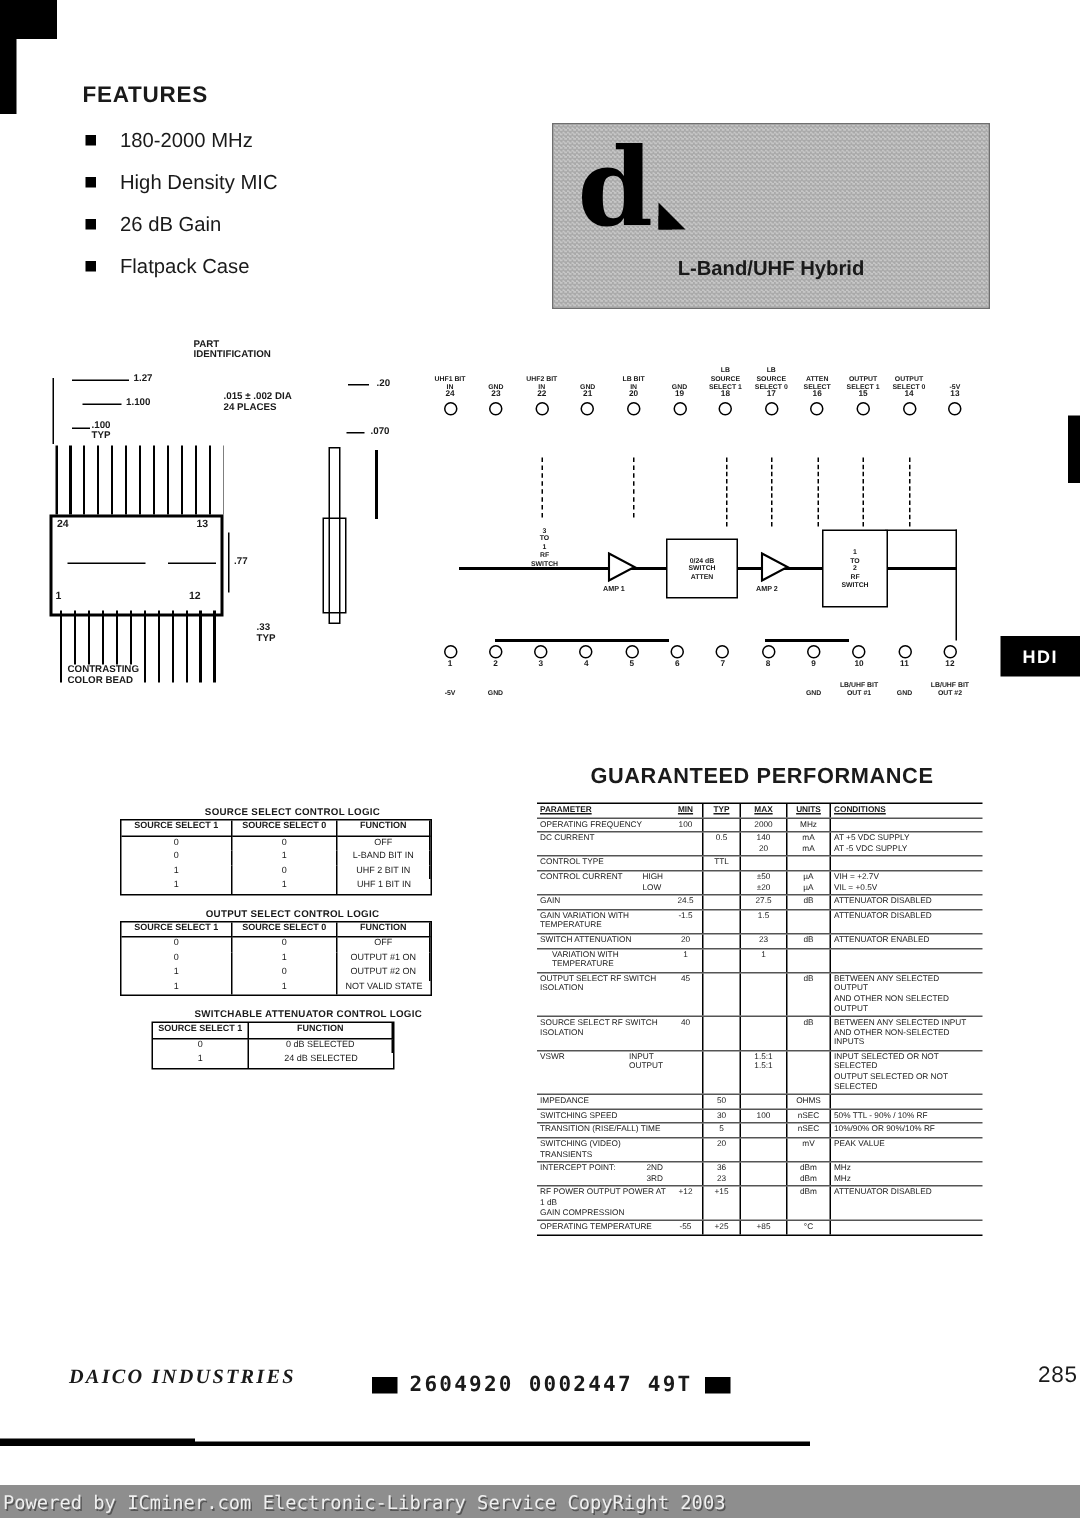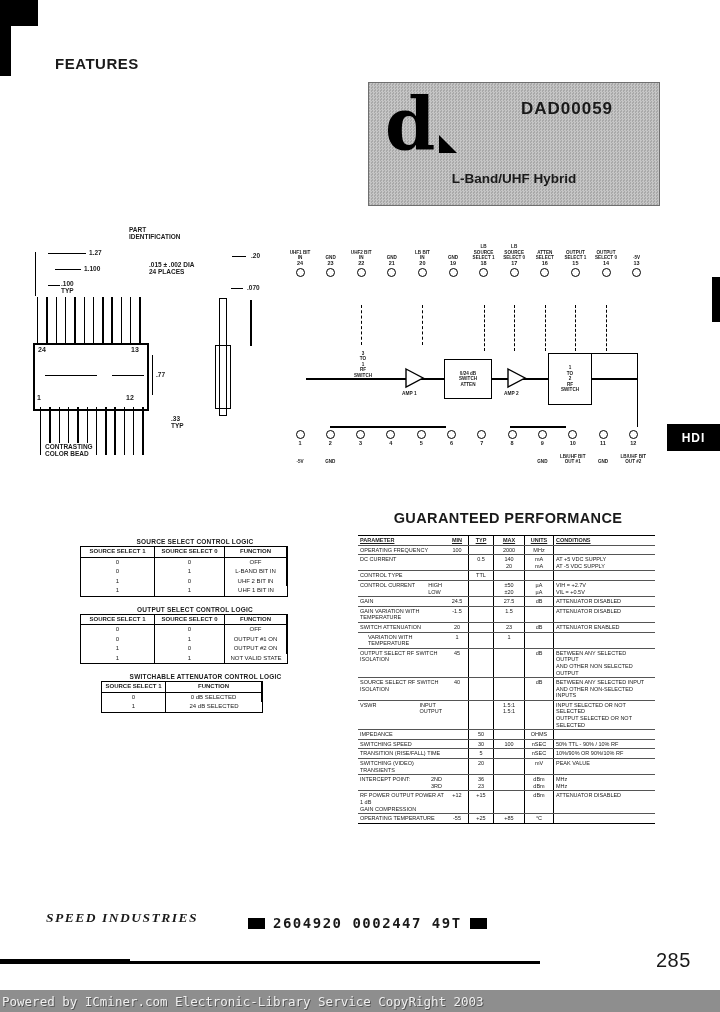--- a/index.html
+++ b/index.html
@@ -72,46 +72,63 @@
   .c-units{border-left:1px solid #000;border-right:1px solid #000;}
   .phead .pc{font-weight:bold;text-decoration:underline;}
   .psub{float:right;text-align:left;white-space:pre-line;padding-right:2px;font-weight:normal;}
   .pind{padding-left:10px;}
   
   .company{left:46px;top:910px;font-family:"Liberation Serif",serif;font-style:italic;font-weight:bold;
            font-size:13.5px;letter-spacing:1.5px;}
   .barcode{left:248px;top:915px;display:flex;align-items:center;gap:8px;
            font-family:"DejaVu Sans Mono",monospace;font-weight:bold;font-size:14px;letter-spacing:1.5px;}
   .bsq{width:17px;height:11px;background:#000;}
-  .pagenum{left:656px;top:908px;font-size:20px;letter-spacing:.5px;margin-top:41px;}
+  .pagenum{left:692px;top:908px;font-size:15px;letter-spacing:.5px;}
   .rule-a{left:0;top:961px;width:540px;height:3px;background:#000;}
   .rule-b{left:0;top:959px;width:130px;height:5px;background:#000;}
   .footer-bar{left:0;top:990px;width:720px;height:22px;background:#8e8e8e;display:flex;align-items:center;text-align:center;}
   .footer-text{font-family:"DejaVu Sans Mono",monospace;font-size:12.5px;color:#efefef;
                text-shadow:1px 1px 0 #555;padding-left:2px;white-space:nowrap;}
 </style>
 </head>
 <body>
 
 <div class="abs corner-a"></div>
 <div class="abs corner-b"></div>
 <div class="abs edge-bar"></div>
 <div class="abs hdi-tab">
     <span>HDI</span>
   </div>
 
 <div class="abs features">
   <div class="features-title">FEATURES</div>
+  <div id="features-list">
+      <div class="feat-item">
+        <span class="bullet"></span>
+        <span class="feat-text">180-2000 MHz</span>
+      </div>
+      <div class="feat-item">
+        <span class="bullet"></span>
+        <span class="feat-text">High Density MIC</span>
+      </div>
+      <div class="feat-item">
+        <span class="bullet"></span>
+        <span class="feat-text">26 dB Gain</span>
+      </div>
+      <div class="feat-item">
+        <span class="bullet"></span>
+        <span class="feat-text">Flatpack Case</span>
+      </div>
+    </div>
 </div>
 
 <div class="abs model-box">
   <div class="logo-d">d</div>
   <div class="logo-notch"></div>
   <div class="model-text">
-    <div class="model-number">DAD00059</div>
   </div>
   <div class="model-sub">L-Band/UHF Hybrid</div>
 </div>
 
 <div class="abs drawings">
 
   <div class="comb" style="left:37px;top:72px;width:112px;height:46px;"></div>
   <div class="comb" style="left:40px;top:182px;width:110px;height:48px;"></div>
   <div class="body-rect"></div>
   <div class="line" style="left:45px;top:150px;width:52px;height:1px;"></div>
@@ -550,21 +567,21 @@
     <div class="perf-row">
       <div class="pc ml">OPERATING TEMPERATURE</div>
       <div class="pc num ml">-55</div>
       <div class="pc num ml c-typ">+25</div>
       <div class="pc num ml">+85</div>
       <div class="pc num ml c-units">°C</div>
       <div class="pc ml"></div>
     </div>
   </div>
 
-<div class="abs company">SPEED INDUSTRIES</div>
+<div class="abs company">DAICO INDUSTRIES</div>
 <div class="abs barcode">
   <span class="bsq"></span>
   <span>2604920 0002447 49T</span>
   <span class="bsq"></span>
 </div>
 <div class="abs pagenum">285</div>
 <div class="abs rule-b"></div>
 <div class="abs rule-a"></div>
 <div class="abs footer-bar">
   <span class="footer-text">Powered by ICminer.com Electronic-Library Service CopyRight 2003</span>

